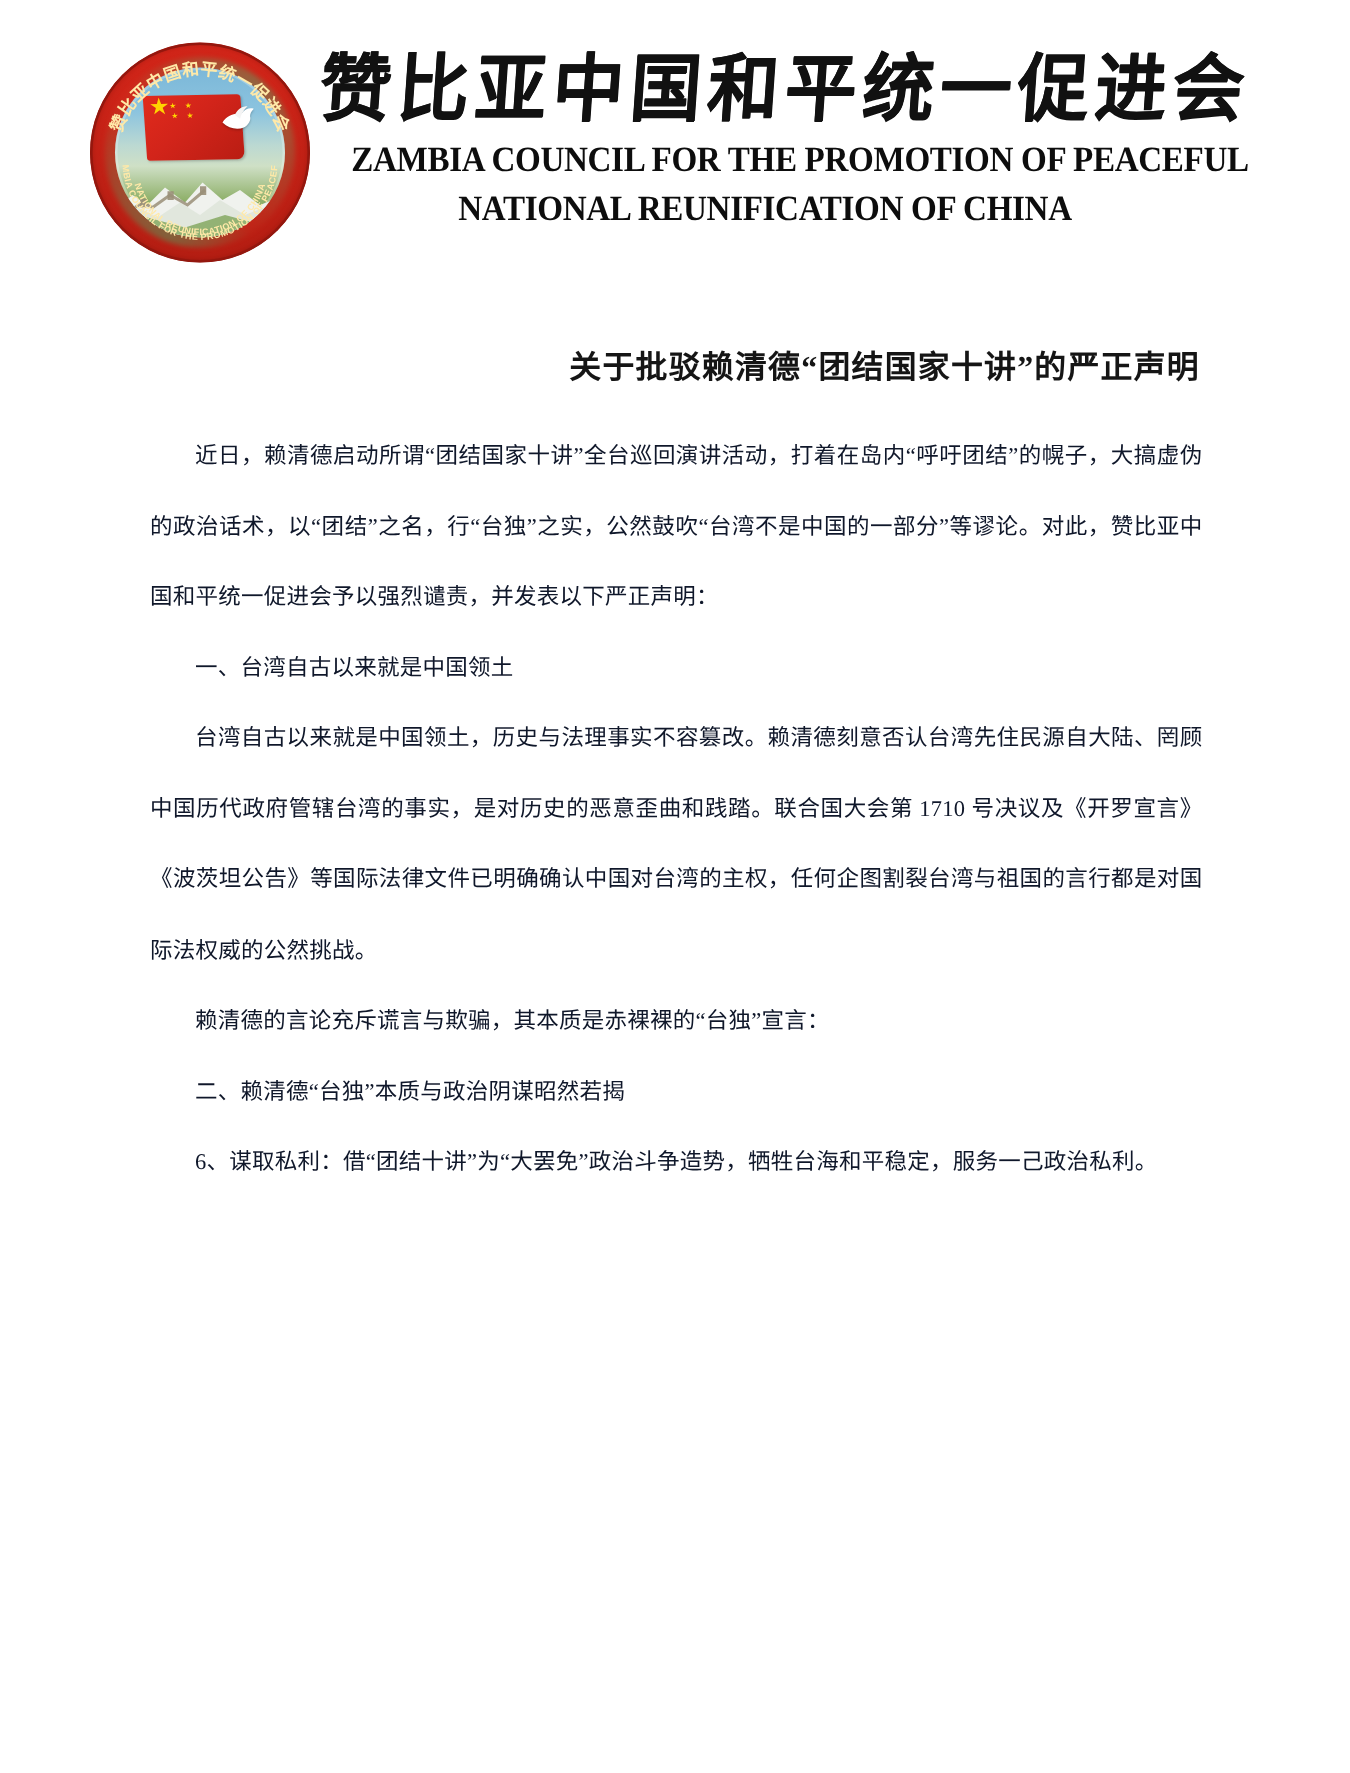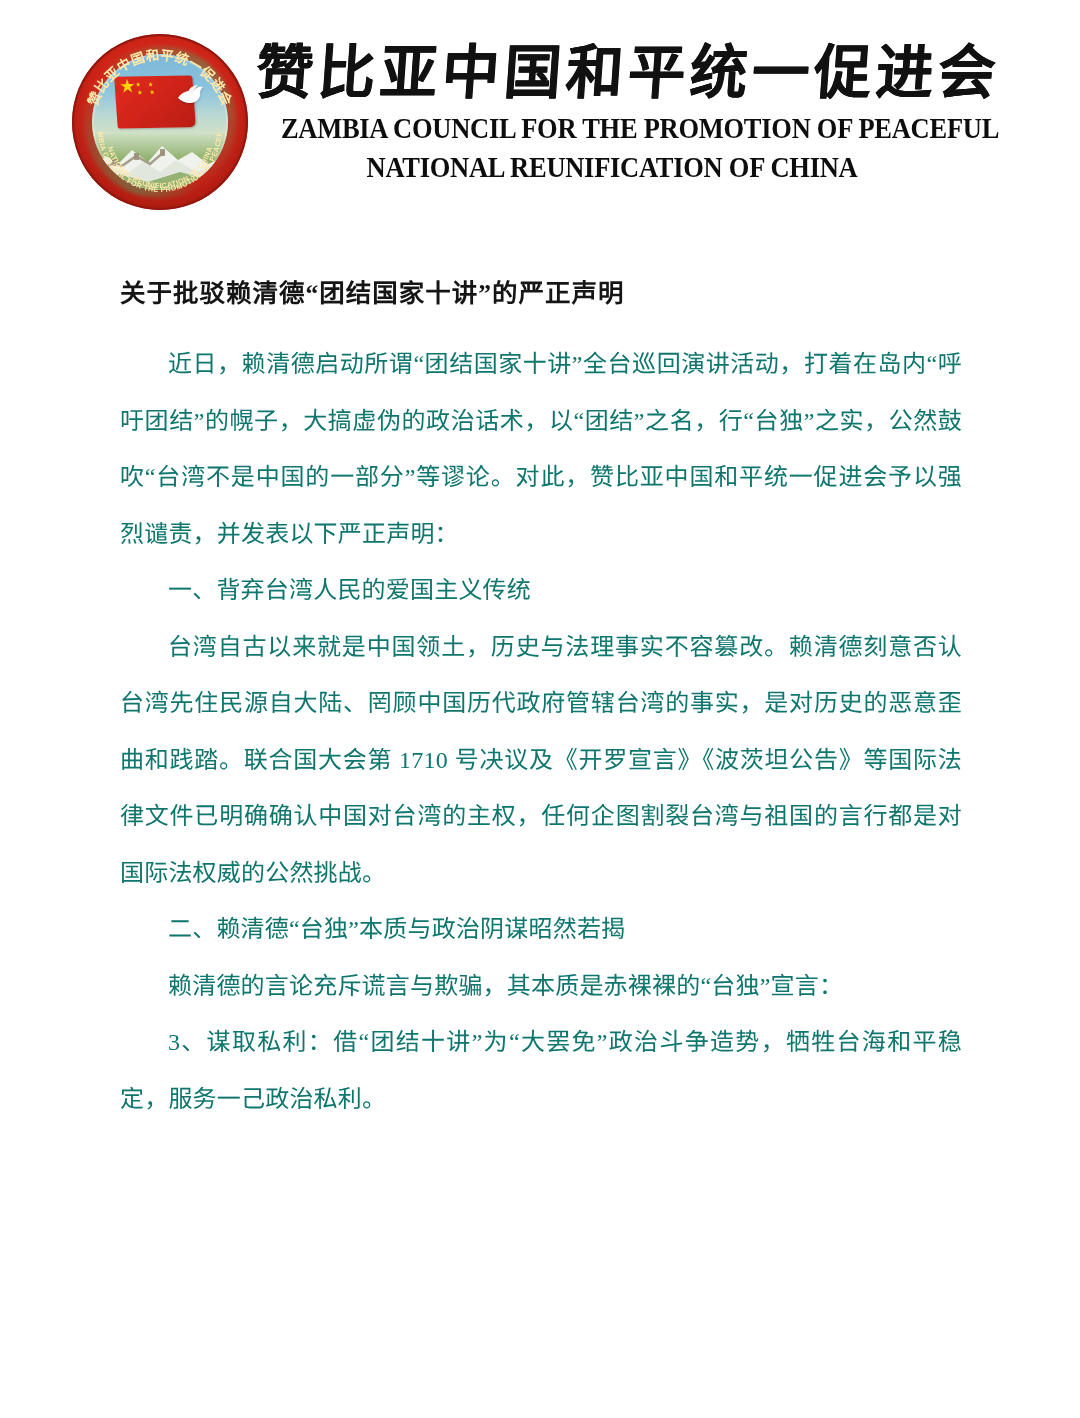--- a/index.html
+++ b/index.html
@@ -199,39 +199,39 @@
     transform-origin: center center;
     white-space: nowrap;
   }
 
   
   .doc-title {
     position: absolute;
     left: 120px;
     top: 276px;
     width: 840px;
-    text-align: left;
+    text-align: right;
     font-size: 25.5px;
     line-height: 36px;
     font-weight: 700;
     letter-spacing: 1px;
     color: #151515;
   }
 
   .body-block {
     position: absolute;
     left: 120px;
     top: 336px;
     width: 842px;
   }
 
   .para {
-    font-size: 24px;
+    font-size: 18px;
     line-height: 56.5px;
-    color: #0f766e;
+    color: #0f172a;
     text-align: justify;
     text-justify: inter-ideograph;
     letter-spacing: .2px;
     margin: 0;
     text-indent: 0;
     word-break: break-all;
   }
   .para.indent { text-indent: 2em; }
   .para.heading { text-indent: 2em; }
 </style>
@@ -292,20 +292,20 @@
       <div class="org-cn">赞比亚中国和平统一促进会</div>
       <div class="org-en">ZAMBIA COUNCIL FOR THE PROMOTION OF PEACEFUL</div>
       <div class="org-en">NATIONAL REUNIFICATION OF CHINA</div>
     </div>
   </div>
 
   <div class="doc-title">关于批驳赖清德“团结国家十讲”的严正声明</div>
 
   <div class="body-block">
     <p class="para indent">近日，赖清德启动所谓“团结国家十讲”全台巡回演讲活动，打着在岛内“呼吁团结”的幌子，大搞虚伪的政治话术，以“团结”之名，行“台独”之实，公然鼓吹“台湾不是中国的一部分”等谬论。对此，赞比亚中国和平统一促进会予以强烈谴责，并发表以下严正声明：</p>
-    <p class="para heading">一、背弃台湾人民的爱国主义传统</p>
+    <p class="para heading">一、台湾自古以来就是中国领土</p>
     <p class="para indent">台湾自古以来就是中国领土，历史与法理事实不容篡改。赖清德刻意否认台湾先住民源自大陆、罔顾中国历代政府管辖台湾的事实，是对历史的恶意歪曲和践踏。联合国大会第 1710 号决议及《开罗宣言》《波茨坦公告》等国际法律文件已明确确认中国对台湾的主权，任何企图割裂台湾与祖国的言行都是对国际法权威的公然挑战。</p>
+    <p class="para indent">赖清德的言论充斥谎言与欺骗，其本质是赤裸裸的“台独”宣言：</p>
     <p class="para heading">二、赖清德“台独”本质与政治阴谋昭然若揭</p>
-    <p class="para indent">赖清德的言论充斥谎言与欺骗，其本质是赤裸裸的“台独”宣言：</p>
-    <p class="para indent">3、谋取私利：借“团结十讲”为“大罢免”政治斗争造势，牺牲台海和平稳定，服务一己政治私利。</p>
+    <p class="para indent">6、谋取私利：借“团结十讲”为“大罢免”政治斗争造势，牺牲台海和平稳定，服务一己政治私利。</p>
   </div>
 
 </div>
 
 </body></html>

